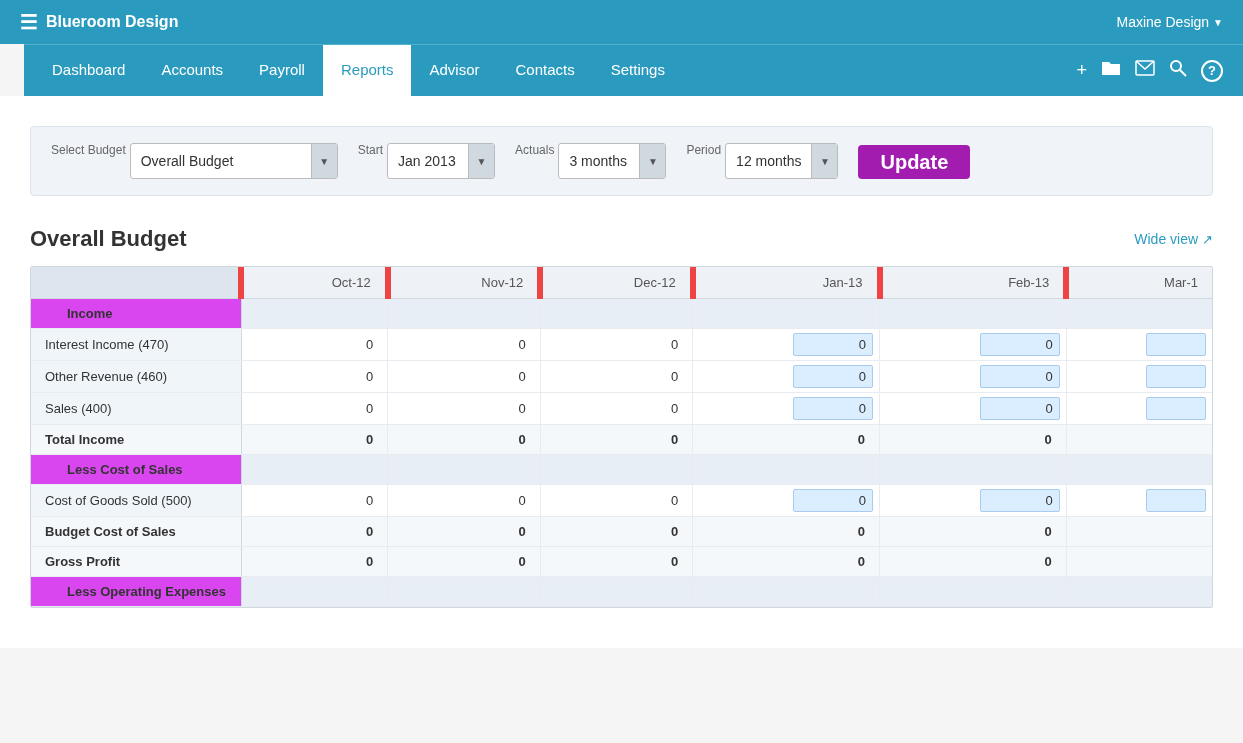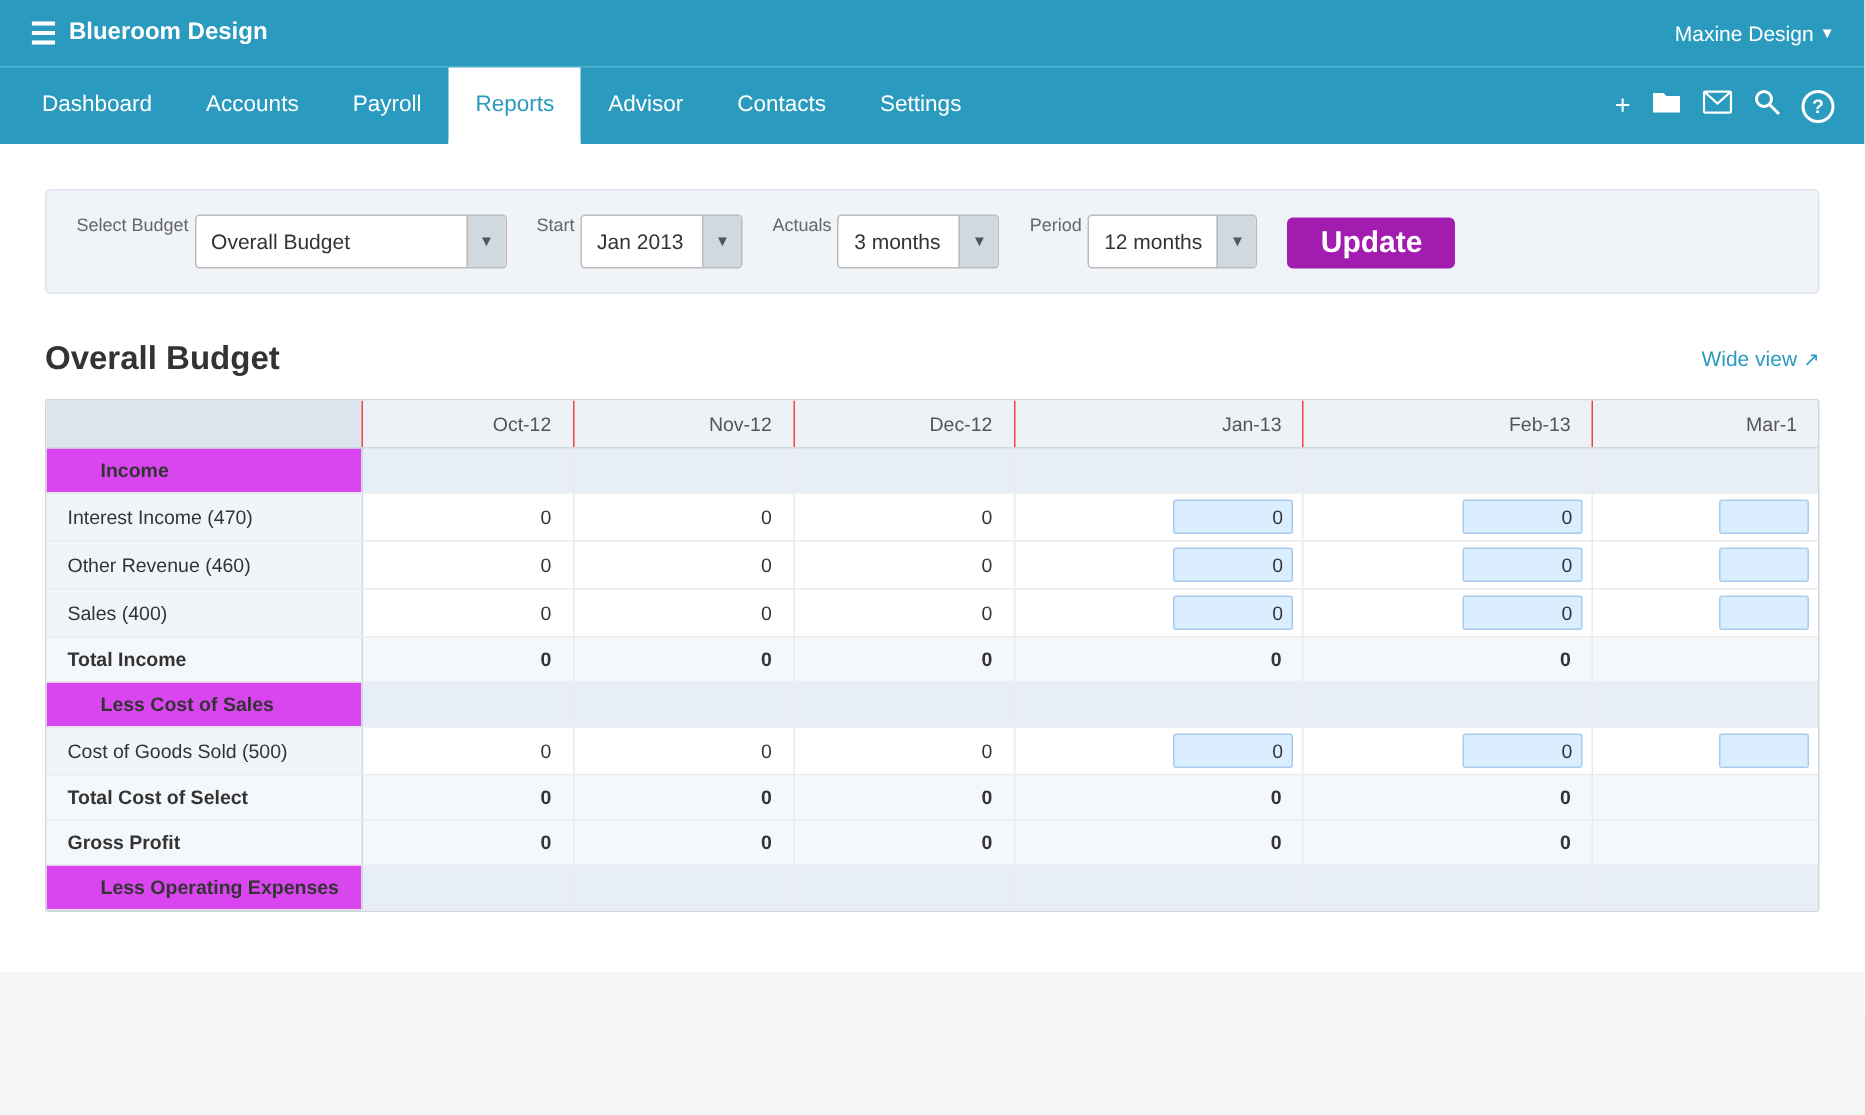--- a/index.html
+++ b/index.html
@@ -36,20 +36,21 @@
     .top-bar-user .chevron { font-size: 10px; }
 
     
     .nav-bar {
       background: #2a9bbf;
       height: 52px;
       display: flex;
       align-items: stretch;
       padding: 0 10px;
       border-top: 1px solid rgba(255,255,255,0.2);
+      margin-left: 24px;
     }
     .nav-left {
       display: flex;
       align-items: stretch;
       flex: 1;
     }
     .nav-item {
       display: flex;
       align-items: center;
       padding: 0 18px;
@@ -186,21 +187,21 @@
       border-collapse: collapse;
       font-size: 13px;
     }
     .budget-table th {
       background: #eef2f6;
       color: #555;
       font-weight: normal;
       text-align: right;
       padding: 8px 14px;
       border-bottom: 1px solid #d0d8df;
-      border-right: 1px solid #ef4444;
+      border-right: 6px solid #ef4444;
     }
     .budget-table th.label-col {
       text-align: left;
       width: 210px;
       background: #dde5ee;
     }
     .budget-table td {
       padding: 7px 14px;
       border-bottom: 1px solid #e8ecf0;
       border-right: 1px solid #e8ecf0;
@@ -424,21 +425,21 @@
             <td class="label-col">Cost of Goods Sold (500)</td>
             <td>0</td>
             <td>0</td>
             <td>0</td>
             <td class="editable-cell"><input class="editable-input" type="text" value="0" style=""></td>
             <td class="editable-cell"><input class="editable-input" type="text" value="0" style=""></td>
             <td class="editable-cell last-col"><input class="editable-input" type="text" value="" style="width: 60px;"></td>
           </tr>
 
           <tr class="total-row">
-            <td class="label-col total-row">Total Cost of Select</td>
+            <td class="label-col total-row">Budget Cost of Sales</td>
             <td><strong>0</strong></td>
             <td><strong>0</strong></td>
             <td><strong>0</strong></td>
             <td><strong>0</strong></td>
             <td><strong>0</strong></td>
             <td class="last-col"></td>
           </tr>
 
           <tr class="total-row">
             <td class="label-col total-row">Gross Profit</td>

